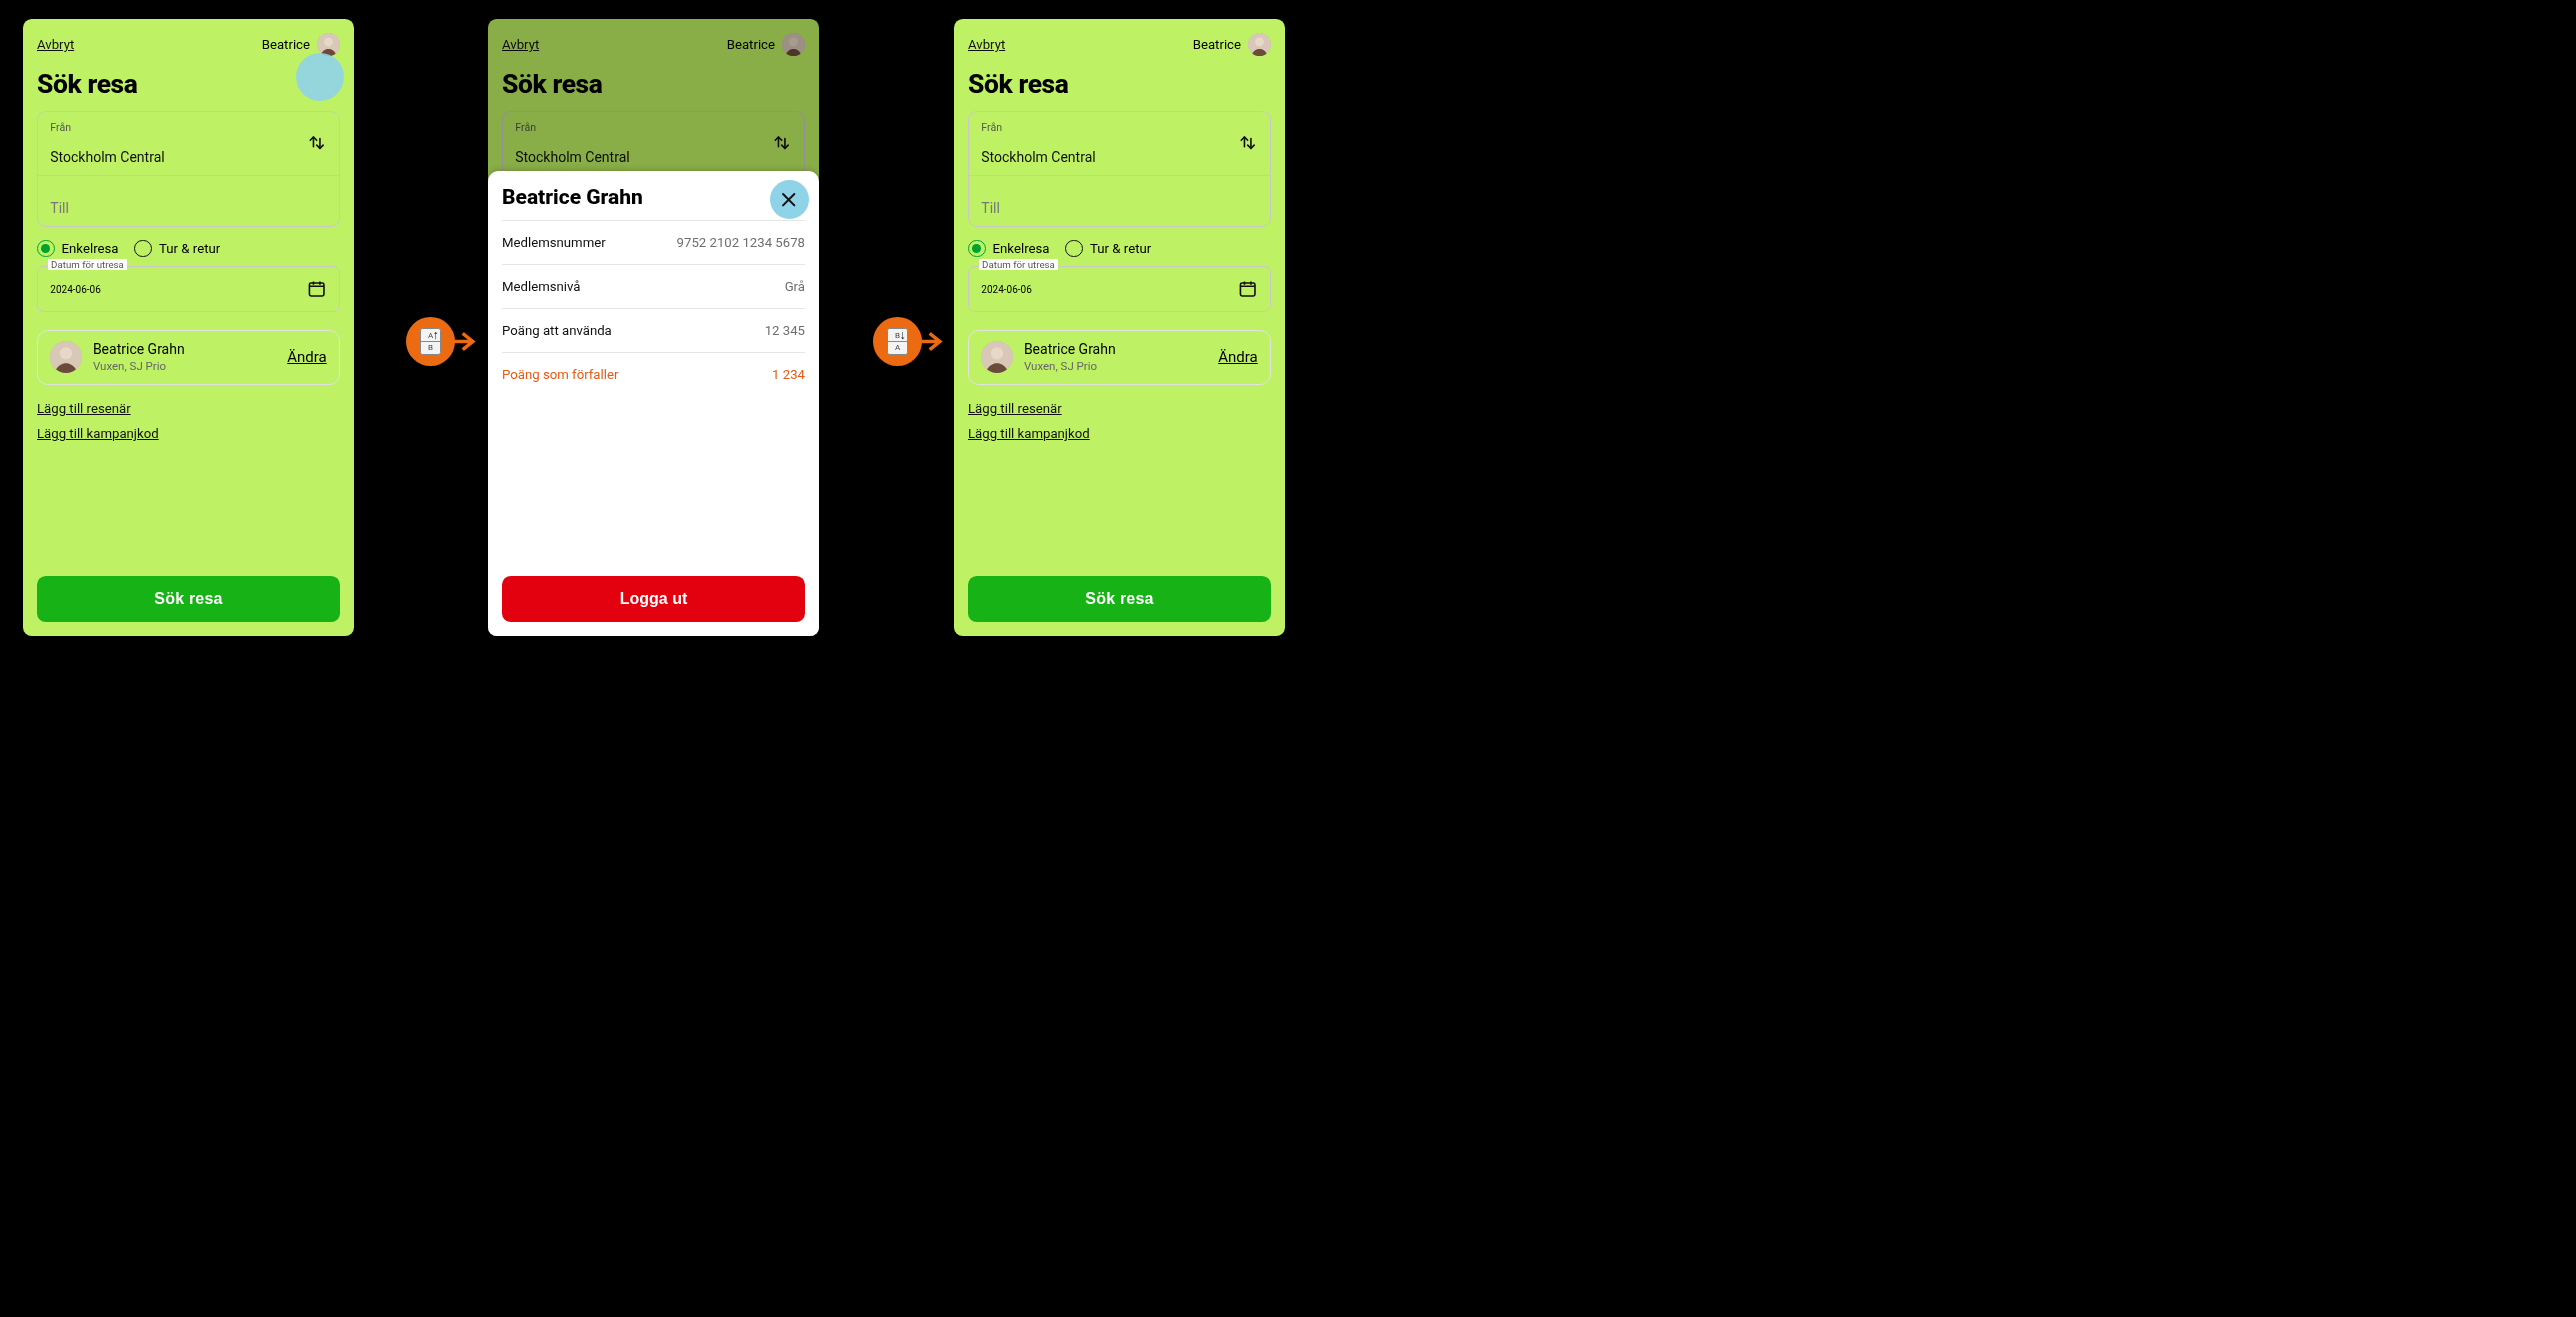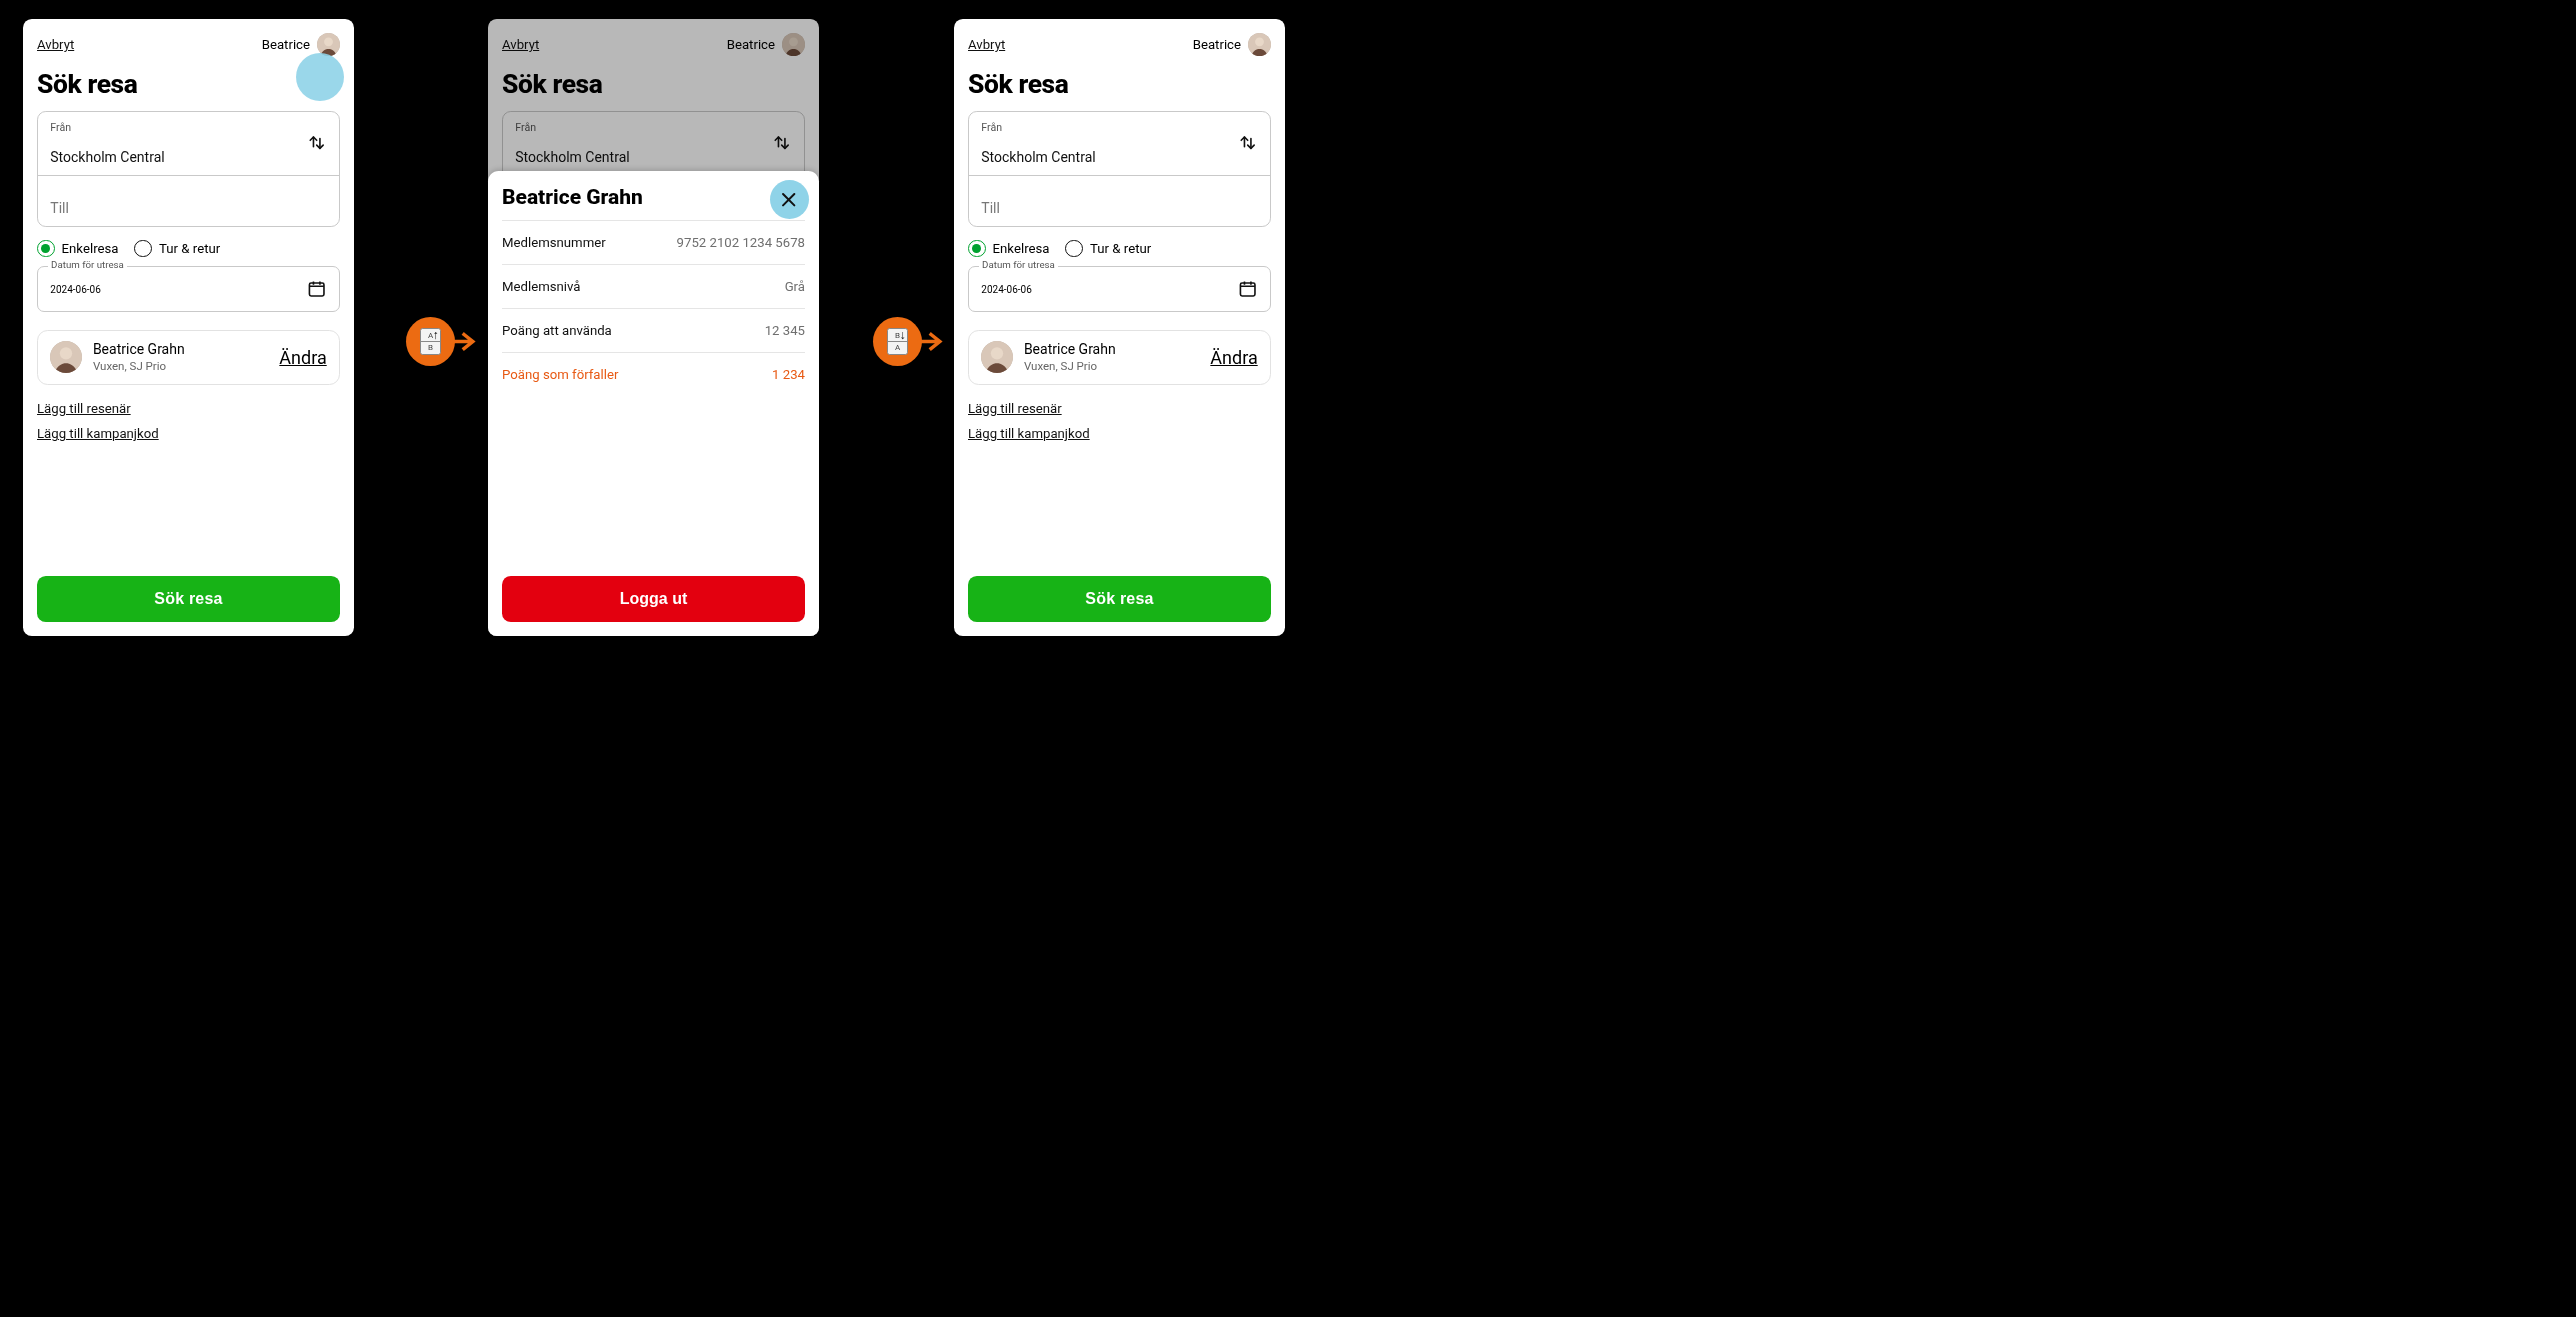--- a/index.html
+++ b/index.html
@@ -1,20 +1,20 @@
 <!DOCTYPE html>
 <html style="font-size:14px"><head>
 <meta charset="utf-8">
 <style>
   * { box-sizing: border-box; margin: 0; padding: 0; }
   html, body { background:#000; font-family: -apple-system, BlinkMacSystemFont, "Segoe UI", Roboto, Arial, sans-serif; }
   .stage { width:1288px; height:659px; position:relative; }
   .screen {
     position:absolute; top:19.4px; width:331px; height:617px;
-    background:#ffffff; border-radius:8.8px; padding:14px;
+    background:#bef264; border-radius:8.8px; padding:14px;
     box-shadow: 5.3px 5.3px 0 rgba(0,0,0,0.9);
     display:flex; flex-direction:column;
   }
   .screen1 { left:23px; }
   .screen2 { left:488px; }
   .screen3 { left:954px; }
 
   .topbar { display:flex; align-items:center; justify-content:space-between; position:relative; }
   .cancel { font-size:13.2px; text-decoration:underline; color:#111; cursor:pointer; }
   .user-chip { display:flex; align-items:center; gap:7px; font-size:13.2px; }
@@ -39,21 +39,21 @@
 
   .date-field { position:relative; margin-top:3.5px; }
   .date-legend { position:absolute; top:-7px; left:10.6px; background:#fff; padding:0 3.5px; font-size:9.7px; color:#555; }
   .date-box { border:0.9px solid #c9c9c9; border-radius:7px; padding:12.3px 12.3px; display:flex; align-items:center; justify-content:space-between; }
   .date-val { font-size:10px; }
 
   .traveler-card { border:0.9px solid #e2e2e2; border-radius:10.6px; padding:10.6px 12.3px; margin-top:17.6px; display:flex; align-items:center; gap:10.6px; }
   .traveler-info { flex:1; }
   .traveler-name { font-size:14px; }
   .traveler-sub { font-size:11.5px; color:#666; margin-top:1.8px; }
-  .change-link { text-decoration:underline; font-size:18px; cursor:pointer;margin-left:24px; }
+  .change-link { text-decoration:underline; font-size:15px; cursor:pointer;margin-left:24px; }
 
   .links { display:flex; flex-direction:column; gap:10.6px; margin-top:16px; }
   .links a { font-size:13.2px; color:#111; text-decoration:underline; cursor:pointer; }
 
   .spacer { flex:1; }
   .cta { background:#17b316; color:#fff; border:none; border-radius:8.8px; padding:14px; font-size:16px; font-weight:700; letter-spacing:0.2px; cursor:pointer; }
 
   
   .dim-mask { position:absolute; inset:0; background:rgba(0,0,0,0.28); border-radius:8.8px; }
   .screen2 .sheet {

